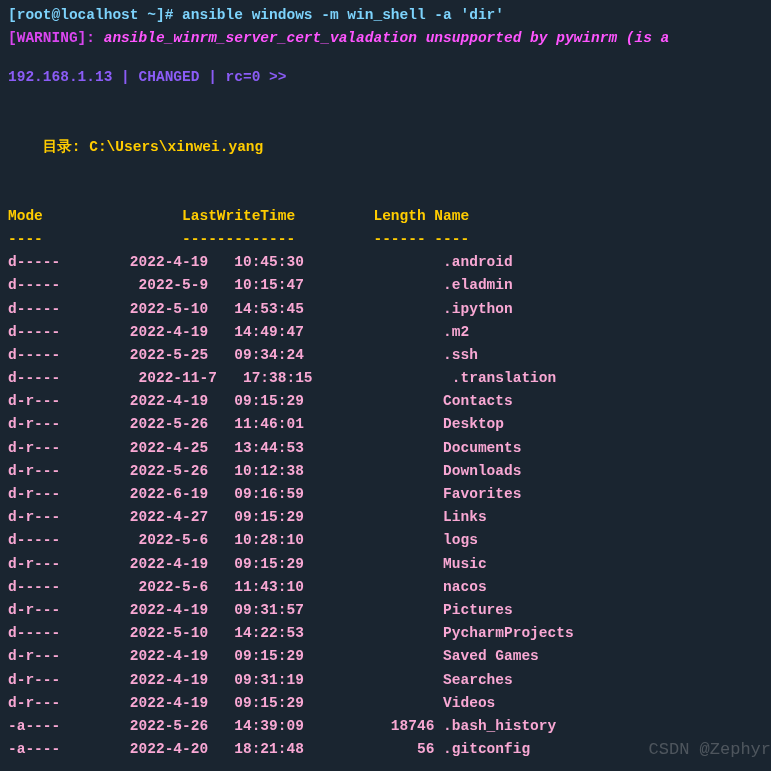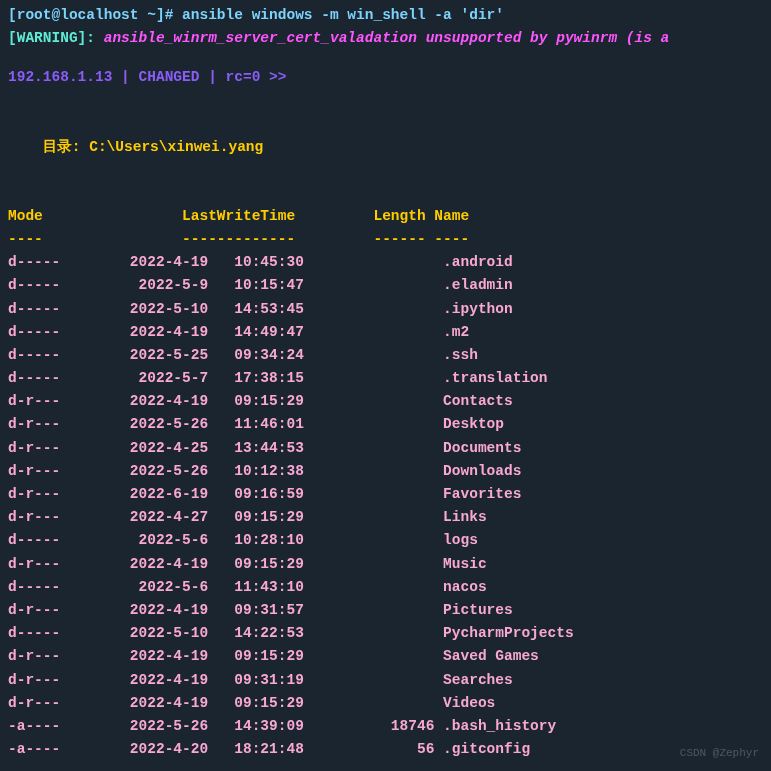--- a/index.html
+++ b/index.html
@@ -16,32 +16,32 @@
       width: 771px;
       height: 771px;
       overflow: hidden;
       padding: 4px 8px;
       font-weight: bold;
     }
     .line {
       white-space: pre;
     }
     .prompt-white { color: #7dd3fc; }
-    .warning-red { color: #5eead4; }
+    .warning-red { color: #d946ef; }
     .warning-magenta { color: #ff55ff; font-style: italic; }
     .status-yellow { color: #8b5cf6; margin-top: 16px; }
     .dir-yellow { color: #ffcc00; font-family: Liberation Mono, monospace; }
     .header-yellow { color: #ffcc00; }
     .row-yellow { color: #f9a8d4; }
     .watermark {
       position: absolute;
       bottom: 8px;
-      right: 12px;
+      right: 0;
       color: rgba(200, 200, 200, 0.3);
-      font-size: 11px;
+      font-size: 17px;
       font-weight: normal;
     }
     .spacer {
       height: 23px;
     }
   </style>
 </head>
 <body>
 
 <div class="line prompt-white">[root@localhost ~]# ansible windows -m win_shell -a 'dir'</div>
@@ -52,21 +52,21 @@
 <div class="line dir-yellow">    目录: C:\Users\xinwei.yang</div>
 <div class="spacer"></div>
 <div class="spacer"></div>
 <div class="line header-yellow">Mode                LastWriteTime         Length Name</div>
 <div class="line header-yellow">----                -------------         ------ ----</div>
 <div class="line row-yellow">d-----        2022-4-19   10:45:30                .android</div>
 <div class="line row-yellow">d-----         2022-5-9   10:15:47                .eladmin</div>
 <div class="line row-yellow">d-----        2022-5-10   14:53:45                .ipython</div>
 <div class="line row-yellow">d-----        2022-4-19   14:49:47                .m2</div>
 <div class="line row-yellow">d-----        2022-5-25   09:34:24                .ssh</div>
-<div class="line row-yellow">d-----         2022-5-7   17:38:15                .translation</div>
+<div class="line row-yellow">d-----         2022-11-7   17:38:15                .translation</div>
 <div class="line row-yellow">d-r---        2022-4-19   09:15:29                Contacts</div>
 <div class="line row-yellow">d-r---        2022-5-26   11:46:01                Desktop</div>
 <div class="line row-yellow">d-r---        2022-4-25   13:44:53                Documents</div>
 <div class="line row-yellow">d-r---        2022-5-26   10:12:38                Downloads</div>
 <div class="line row-yellow">d-r---        2022-6-19   09:16:59                Favorites</div>
 <div class="line row-yellow">d-r---        2022-4-27   09:15:29                Links</div>
 <div class="line row-yellow">d-----         2022-5-6   10:28:10                logs</div>
 <div class="line row-yellow">d-r---        2022-4-19   09:15:29                Music</div>
 <div class="line row-yellow">d-----         2022-5-6   11:43:10                nacos</div>
 <div class="line row-yellow">d-r---        2022-4-19   09:31:57                Pictures</div>

